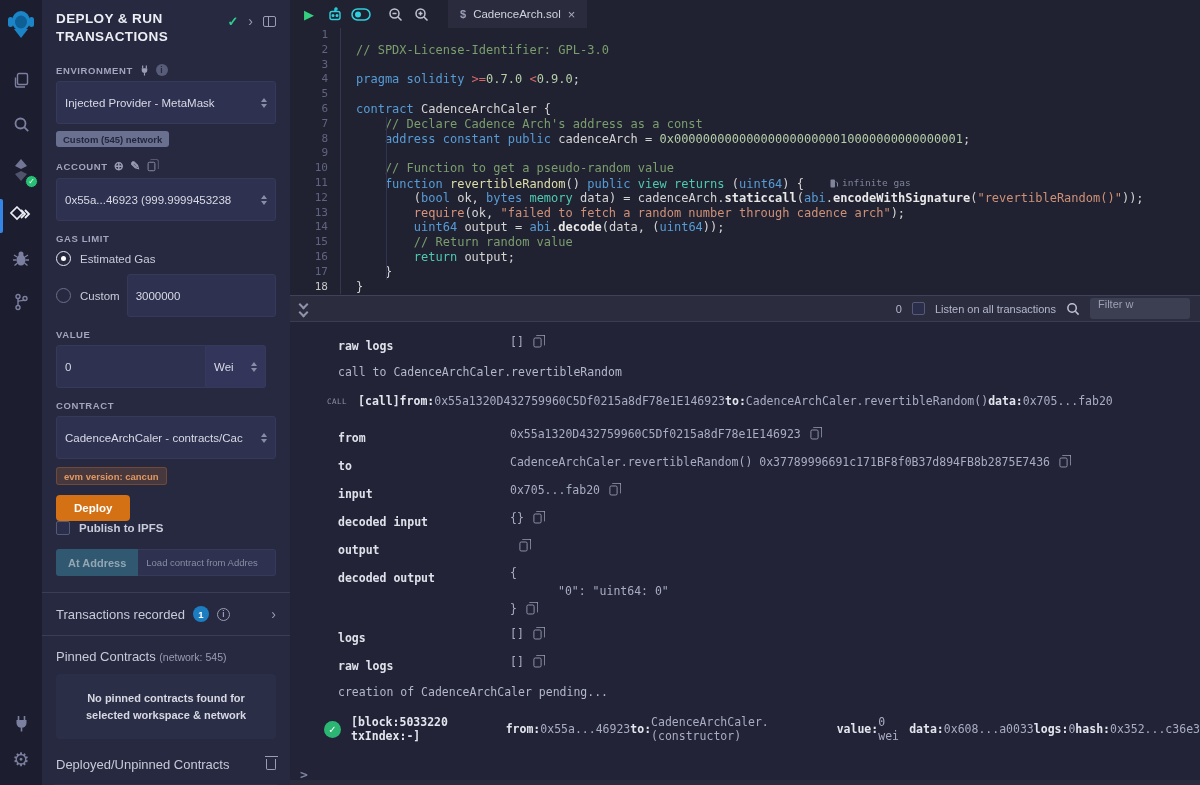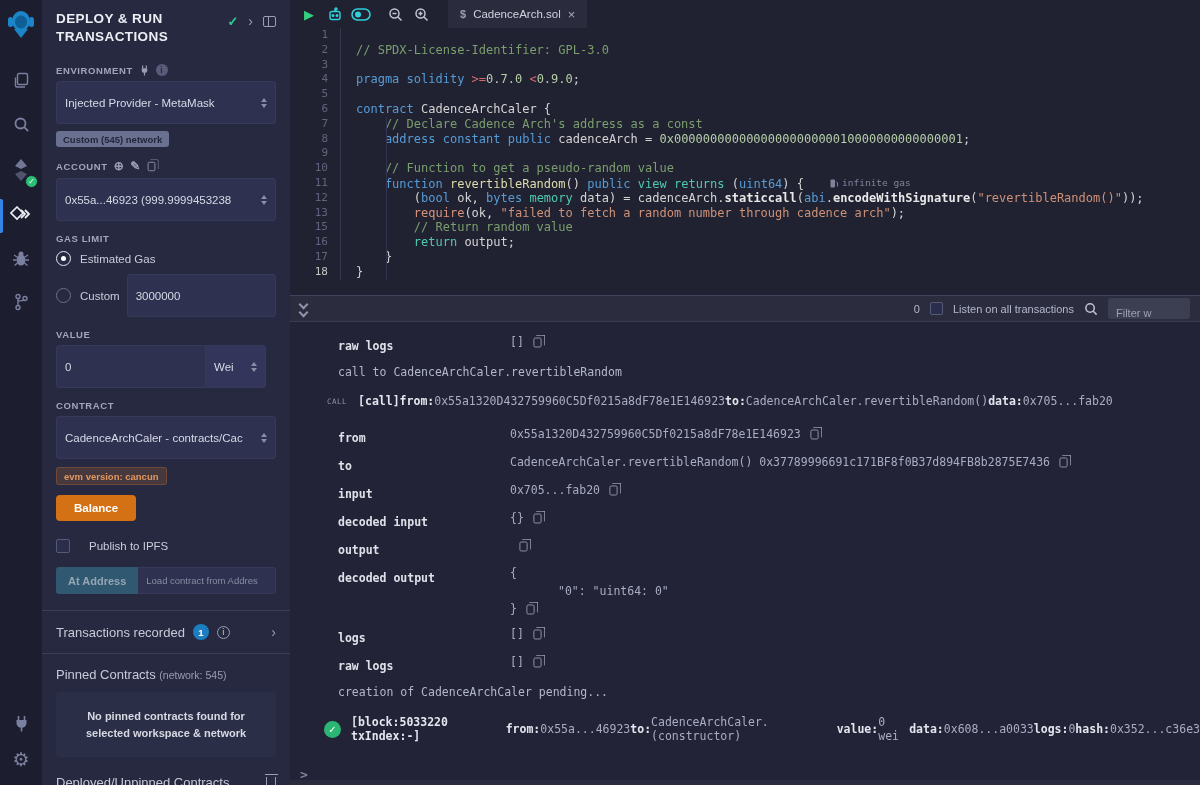--- a/index.html
+++ b/index.html
@@ -67,21 +67,21 @@
   .value-row { display:flex; }
   .value-row .inp { width:150px; border-radius:3px 0 0 3px; }
   .value-row .sel { width:60px; border-left:none; border-radius:0 3px 3px 0; background:#33365a; }
 
   .evm-badge { display:inline-block; margin-top:8px; background:rgba(190,110,50,.22);
     color:#e09862; font-size:9.5px; font-weight:bold; padding:2.5px 7px; border-radius:3px;
     border:1px solid rgba(190,110,50,.35); }
 
   .btn-deploy { margin-top:10px; background:#d57115; color:#fff; font-weight:bold; font-size:11.5px;
     border:none; border-radius:4px; padding:7px 18px; cursor:pointer; display:inline-block; }
-  .pub-row { display:flex; align-items:center; gap:19px; margin:18px 0 14px; font-size:11.5px; color:#c9ccda; }
+  .pub-row { display:flex; align-items:center; gap:9px; margin:0 0 14px; font-size:11.5px; color:#c9ccda;font-weight:bold; }
   .cb { width:14px; height:14px; border:1px solid #565a78; border-radius:2px; background:#2b2e4a; flex:0 0 auto; }
 
   .ataddr-row { display:flex; margin-top:4px; }
   .btn-ataddr { background:#32617a; color:#a9bcc8; font-weight:bold; font-size:11px; border:none;
     border-radius:3px 0 0 3px; padding:0 12px; height:27px; cursor:pointer; opacity:.85; }
   .ataddr-inp { flex:1; background:#2e3150; border:1px solid #363a58; border-left:none;
     border-radius:0 3px 3px 0; height:27px; font-size:9.5px; color:#8a8da1; padding:0 8px;
     display:flex; align-items:center; white-space:nowrap; overflow:hidden; }
 
   .section-div { border-top:1px solid #3a3d55; margin-top:16px; }
@@ -142,22 +142,22 @@
 
   
   #terminal { position:absolute; left:290px; top:295px; width:910px; height:490px;
     background:#222336; font-family:"DejaVu Sans Mono", monospace; font-size:11.5px; color:#a9adc4; }
   #term-head { height:27px; background:#2b2d3f; border-top:1px solid #3f4258; border-bottom:1px solid #3a3d52;
     display:flex; align-items:center; padding:0 10px; font-family:"Liberation Sans", sans-serif; }
   .dbl-chev { display:flex; flex-direction:column; gap:1px; cursor:pointer; }
   .dbl-chev i { width:7px; height:7px; border-left:2px solid #8f93ab; border-bottom:2px solid #8f93ab;
     transform:rotate(-45deg); display:block; }
   #term-head .right { margin-left:auto; display:flex; align-items:center; gap:10px; color:#b4b7cb; font-size:11px; }
-  #filter-box { background:#3c3f51; border-radius:3px; height:21px; width:82px; display:flex;
-    align-items:flex-end; padding:0 8px; color:#9da0b5; font-size:11px; }
+  #filter-box { background:#3c3f51; border-radius:3px; height:21px; width:100px; display:flex;
+    align-items:flex-start; padding:0 8px; color:#9da0b5; font-size:11px; }
   #term-body { padding:6px 0 0 0; }
 
   .t-kv { display:flex; align-items:center; min-height:28px; padding-left:48px; }
   .t-key { flex:0 0 172px; font-weight:bold; color:#dfe1ea;margin-top:7px; }
   .t-val { display:flex; align-items:center; gap:9px; }
   .t-text { padding-left:48px; margin:9px 0; color:#b4b7cb; }
   .t-call { padding-left:37px; margin:15px 0 12px; display:flex; align-items:center; }
   .t-tag { font-size:7.5px; letter-spacing:.5px; color:#8f93ab; margin-right:11px; text-transform:uppercase; }
   .rt-b { font-weight:bold; color:#e3e5ee; } .rt-w { color:#a9adc4; }
   .t-multi { display:flex; padding-left:48px; margin:4px 0 2px; }
@@ -321,21 +321,21 @@
       <div class="sel">
         <span class="sel-text">CadenceArchCaler - contracts/Cac</span>
         <span class="stepper">
             <i class="up"></i>
             <i class="dn"></i>
           </span>
       </div>
       <span class="evm-badge">evm version: cancun</span>
 
       <div>
-        <button class="btn-deploy">Balance</button>
+        <button class="btn-deploy">Deploy</button>
       </div>
       <div class="pub-row">
         <span class="cb"></span>
         <span>Publish to IPFS</span>
       </div>
 
       <div class="ataddr-row">
         <button class="btn-ataddr">At Address</button>
         <div class="ataddr-inp">
           <span>Load contract from Addres</span>
@@ -434,20 +434,21 @@
         <div class="line"><span class="ln">7</span><span class="lc"><span class="tok-c">    // Declare Cadence Arch's address as a const</span></span></div>
         <div class="line"><span class="ln">8</span><span class="lc"><span class="tok-k">    address constant public</span><span class="tok-w"> cadenceArch = </span><span class="tok-n">0x0000000000000000000000010000000000000001</span><span class="tok-w">;</span></span></div>
         <div class="line"><span class="ln">9</span><span class="lc"></span></div>
         <div class="line"><span class="ln">10</span><span class="lc"><span class="tok-c">    // Function to get a pseudo-random value</span></span></div>
         <div class="line"><span class="ln">11</span><span class="lc"><span class="tok-k">    function</span><span class="tok-f"> revertibleRandom</span><span class="tok-w">() </span><span class="tok-k">public</span><span class="tok-w"> </span><span class="tok-t">view</span><span class="tok-w"> </span><span class="tok-t">returns</span><span class="tok-w"> (</span><span class="tok-k">uint64</span><span class="tok-w">) {</span><span class="gas-note"><svg width="8" height="9" viewBox="0 0 8 9">
                 <rect x="0.5" y="0.5" width="4.5" height="8" rx="1" fill="#80849a"></rect>
                 <path d="M6 2.5 L7.5 4 V7.5" stroke="#80849a" fill="none"></path>
               </svg><span>infinite gas</span></span></span></div>
         <div class="line"><span class="ln">12</span><span class="lc"><span class="tok-w">        (</span><span class="tok-k">bool</span><span class="tok-w"> ok, </span><span class="tok-k">bytes</span><span class="tok-w"> </span><span class="tok-t">memory</span><span class="tok-w"> data) = cadenceArch.</span><span class="tok-b">staticcall</span><span class="tok-w">(</span><span class="tok-k">abi</span><span class="tok-w">.</span><span class="tok-b">encodeWithSignature</span><span class="tok-w">(</span><span class="tok-s">"revertibleRandom()"</span><span class="tok-w">));</span></span></div>
         <div class="line"><span class="ln">13</span><span class="lc"><span class="tok-r">        require</span><span class="tok-w">(ok, </span><span class="tok-s">"failed to fetch a random number through cadence arch"</span><span class="tok-w">);</span></span></div>
+        <div class="line"><span class="ln">14</span><span class="lc"><span class="tok-k">        uint64</span><span class="tok-w"> output = </span><span class="tok-k">abi</span><span class="tok-w">.</span><span class="tok-b">decode</span><span class="tok-w">(data, (</span><span class="tok-k">uint64</span><span class="tok-w">));</span></span></div>
         <div class="line"><span class="ln">15</span><span class="lc"><span class="tok-c">        // Return random value</span></span></div>
         <div class="line"><span class="ln">16</span><span class="lc"><span class="tok-t">        return</span><span class="tok-w"> output;</span></span></div>
         <div class="line"><span class="ln">17</span><span class="lc"><span class="tok-w">    }</span></span></div>
         <div class="line"><span class="ln" style="color: rgb(198, 198, 198);">18</span><span class="lc"><span class="tok-w">}</span></span></div>
       </div>
     <div id="indent-guide" style="top: 116.8px; height: 162.8px;"></div>
   </div>
 
   <div id="terminal">
     <div id="term-head">

